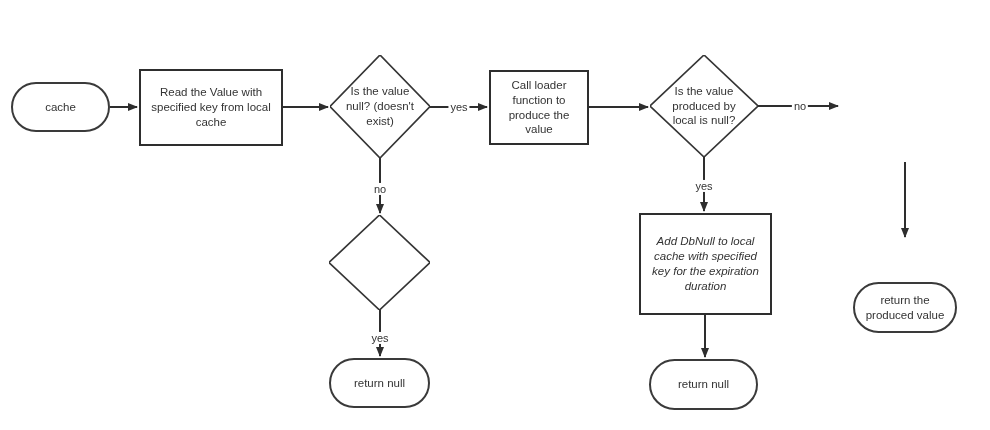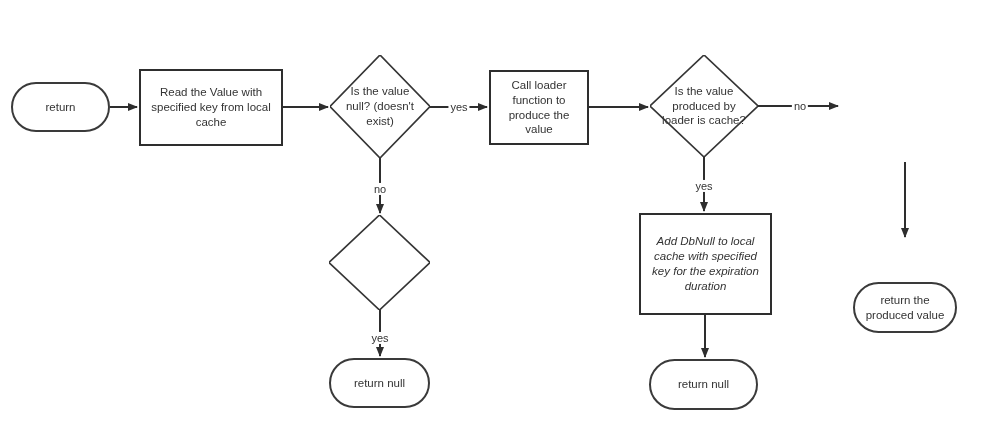--- a/index.html
+++ b/index.html
@@ -59,21 +59,21 @@
     <line x1="589" y1="107" x2="648" y2="107" marker-end="url(#arrow)"></line>
     <line x1="758" y1="106" x2="838" y2="106" marker-end="url(#arrow)"></line>
     <line x1="905" y1="162" x2="905" y2="237" marker-end="url(#arrow)"></line>
     <line x1="704" y1="157" x2="704" y2="211" marker-end="url(#arrow)"></line>
     <line x1="705" y1="315" x2="705" y2="357" marker-end="url(#arrow)"></line>
     <line x1="380" y1="158" x2="380" y2="213" marker-end="url(#arrow)"></line>
     <line x1="380" y1="310" x2="380" y2="356" marker-end="url(#arrow)"></line>
   </svg>
 
   <div class="node oval" style="left:11px;top:82px;width:99px;height:50px;">
-    <span>return</span>
+    <span>cache</span>
   </div>
 
   <div class="node rect" style="left:139px;top:69px;width:144px;height:77px;">
     <span>Read the Value with specified key from local cache</span>
   </div>
 
   <div class="node diamond" style="left:330px;top:55px;width:100px;height:103px;">
     <svg viewBox="0 0 100 100" preserveAspectRatio="none">
       <polygon points="50,0 100,50 50,100 0,50"></polygon>
     </svg>
@@ -81,21 +81,21 @@
   </div>
 
   <div class="node rect" style="left:489px;top:70px;width:100px;height:75px;justify-content:flex-end;">
     <span>Call loader function to produce the value</span>
   </div>
 
   <div class="node diamond" style="left:650px;top:55px;width:108px;height:102px;">
     <svg viewBox="0 0 100 100" preserveAspectRatio="none">
       <polygon points="50,0 100,50 50,100 0,50"></polygon>
     </svg>
-    <span class="diamond-label">Is the value produced by loader is cache?</span>
+    <span class="diamond-label">Is the value produced by local is null?</span>
   </div>
 
 
   <div class="node oval" style="left:853px;top:239px;width:104px;height:51px;margin-top:43px;">
     <span>return the produced value</span>
   </div>
 
   <div class="node rect" style="left:639px;top:213px;width:133px;height:102px;font-style:italic;">
     <span>Add DbNull to local cache with specified key for the expiration duration</span>
   </div>

